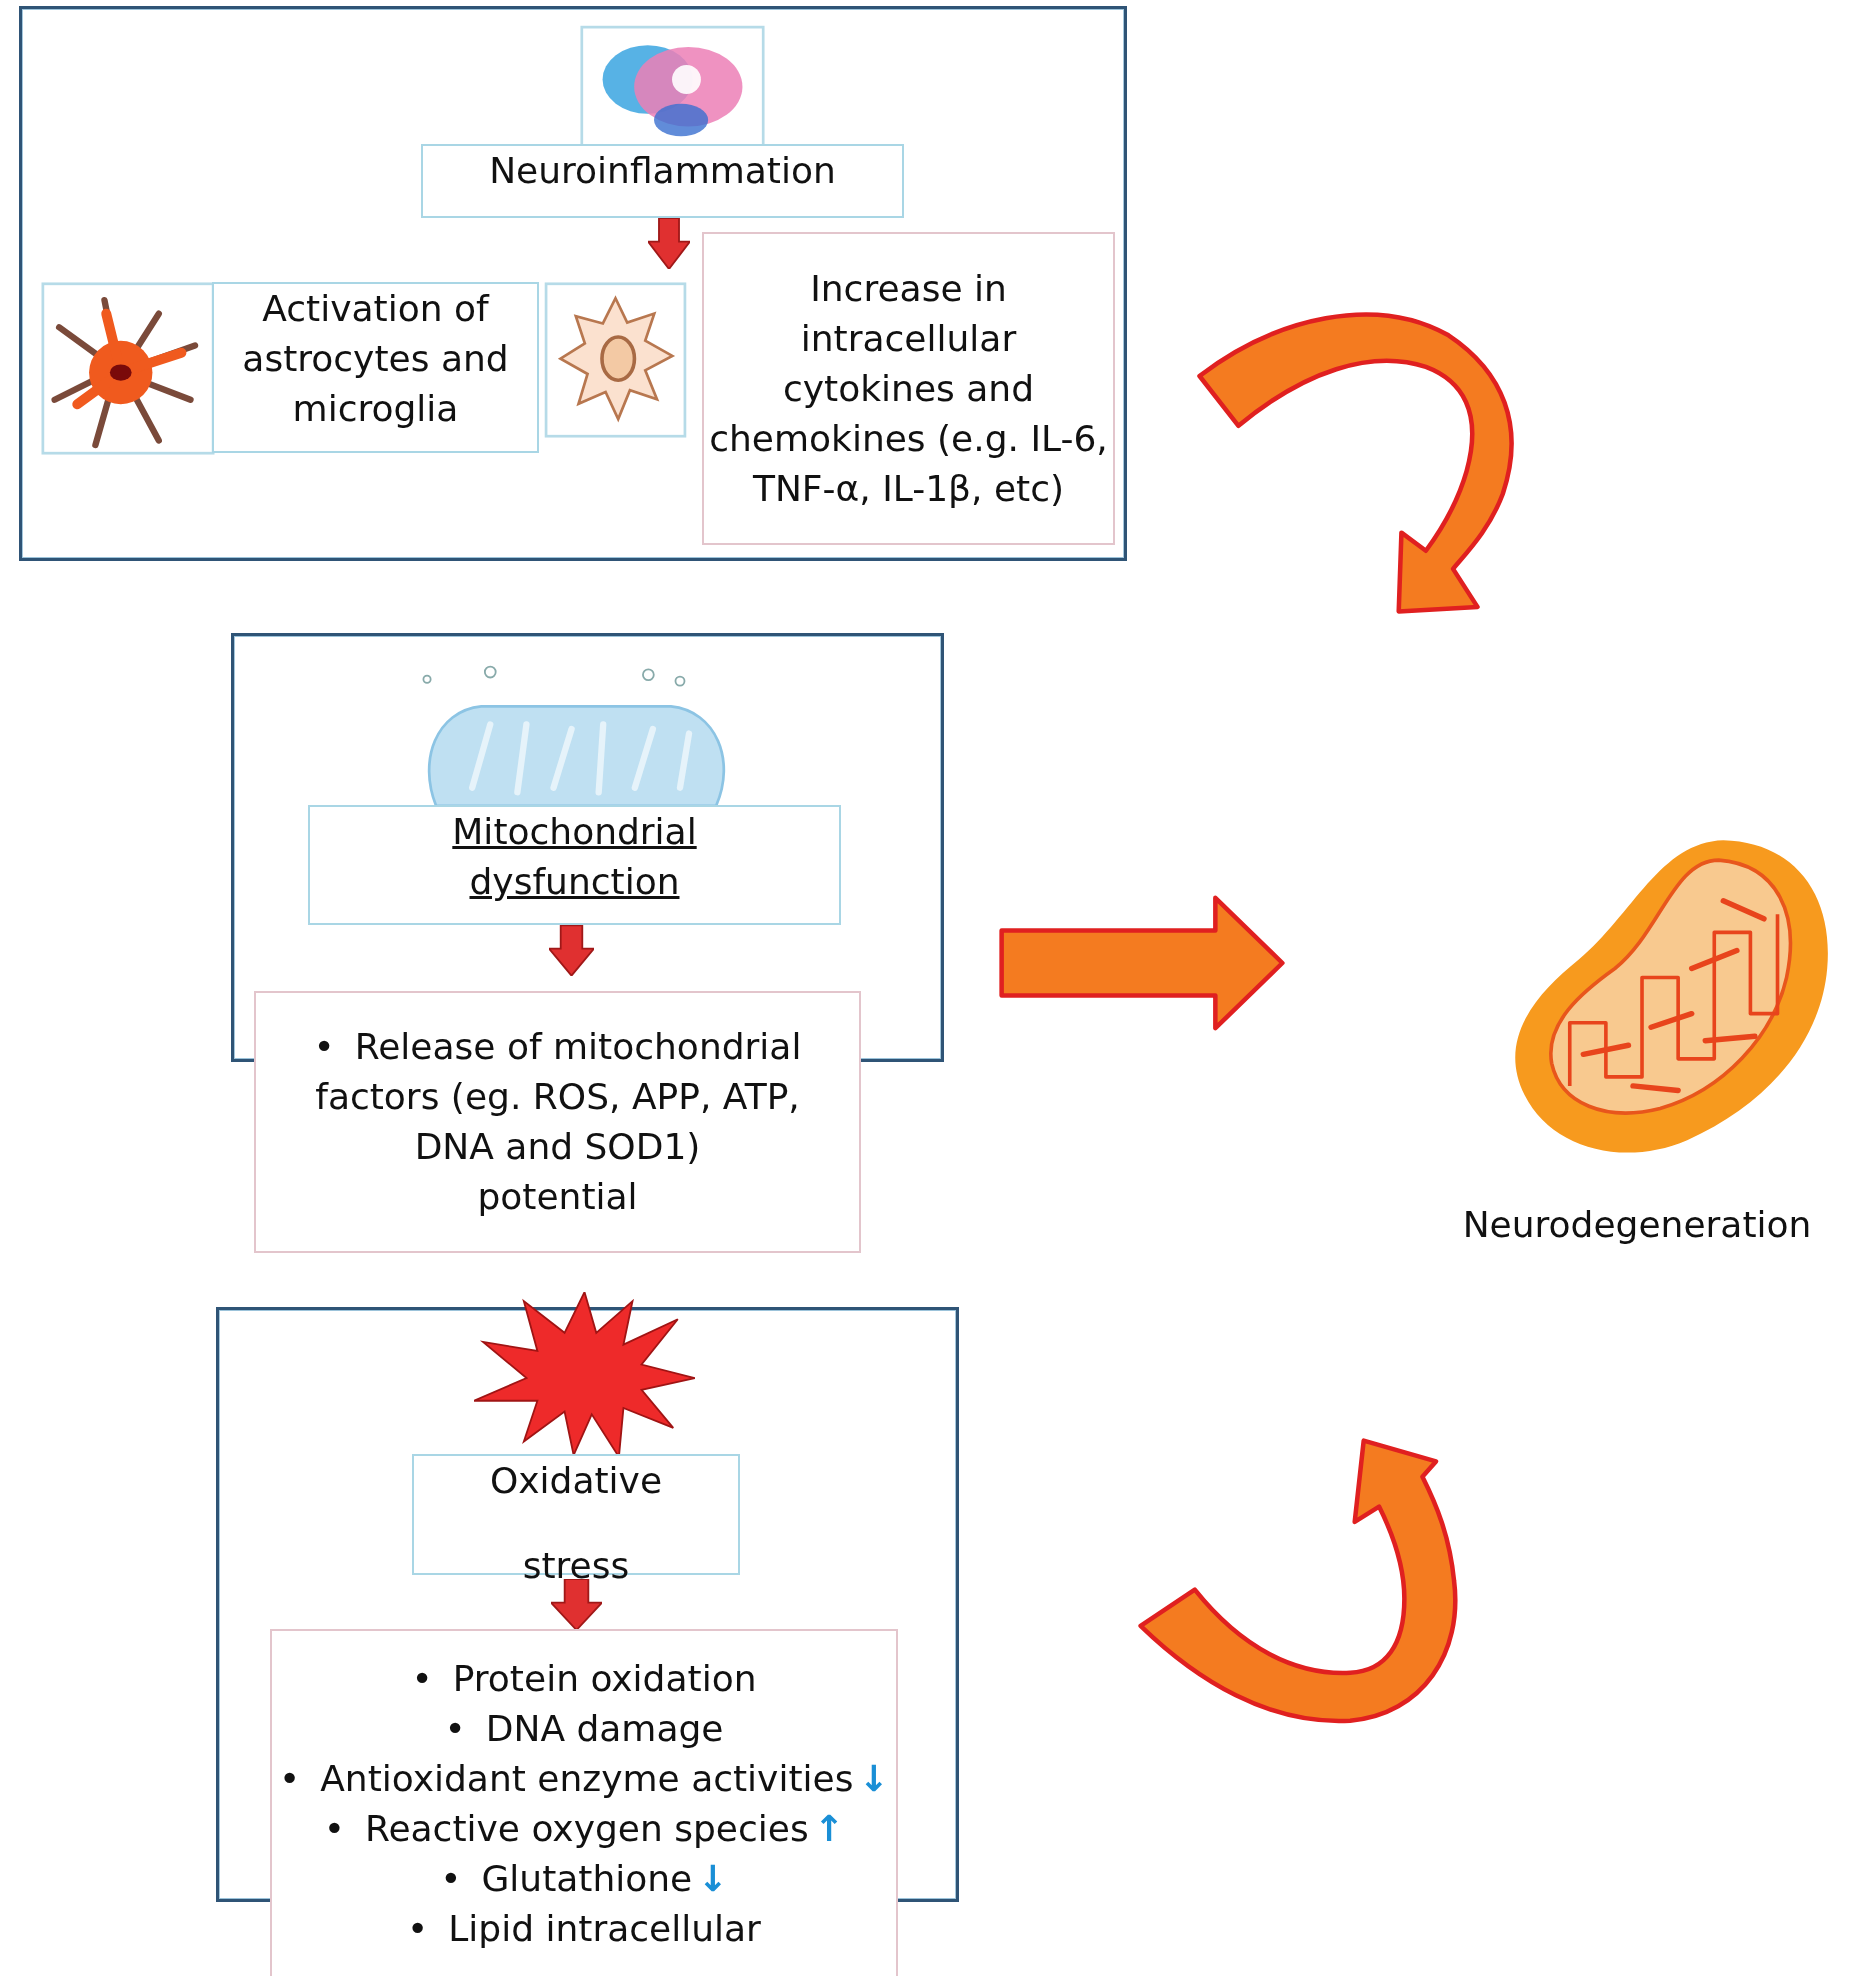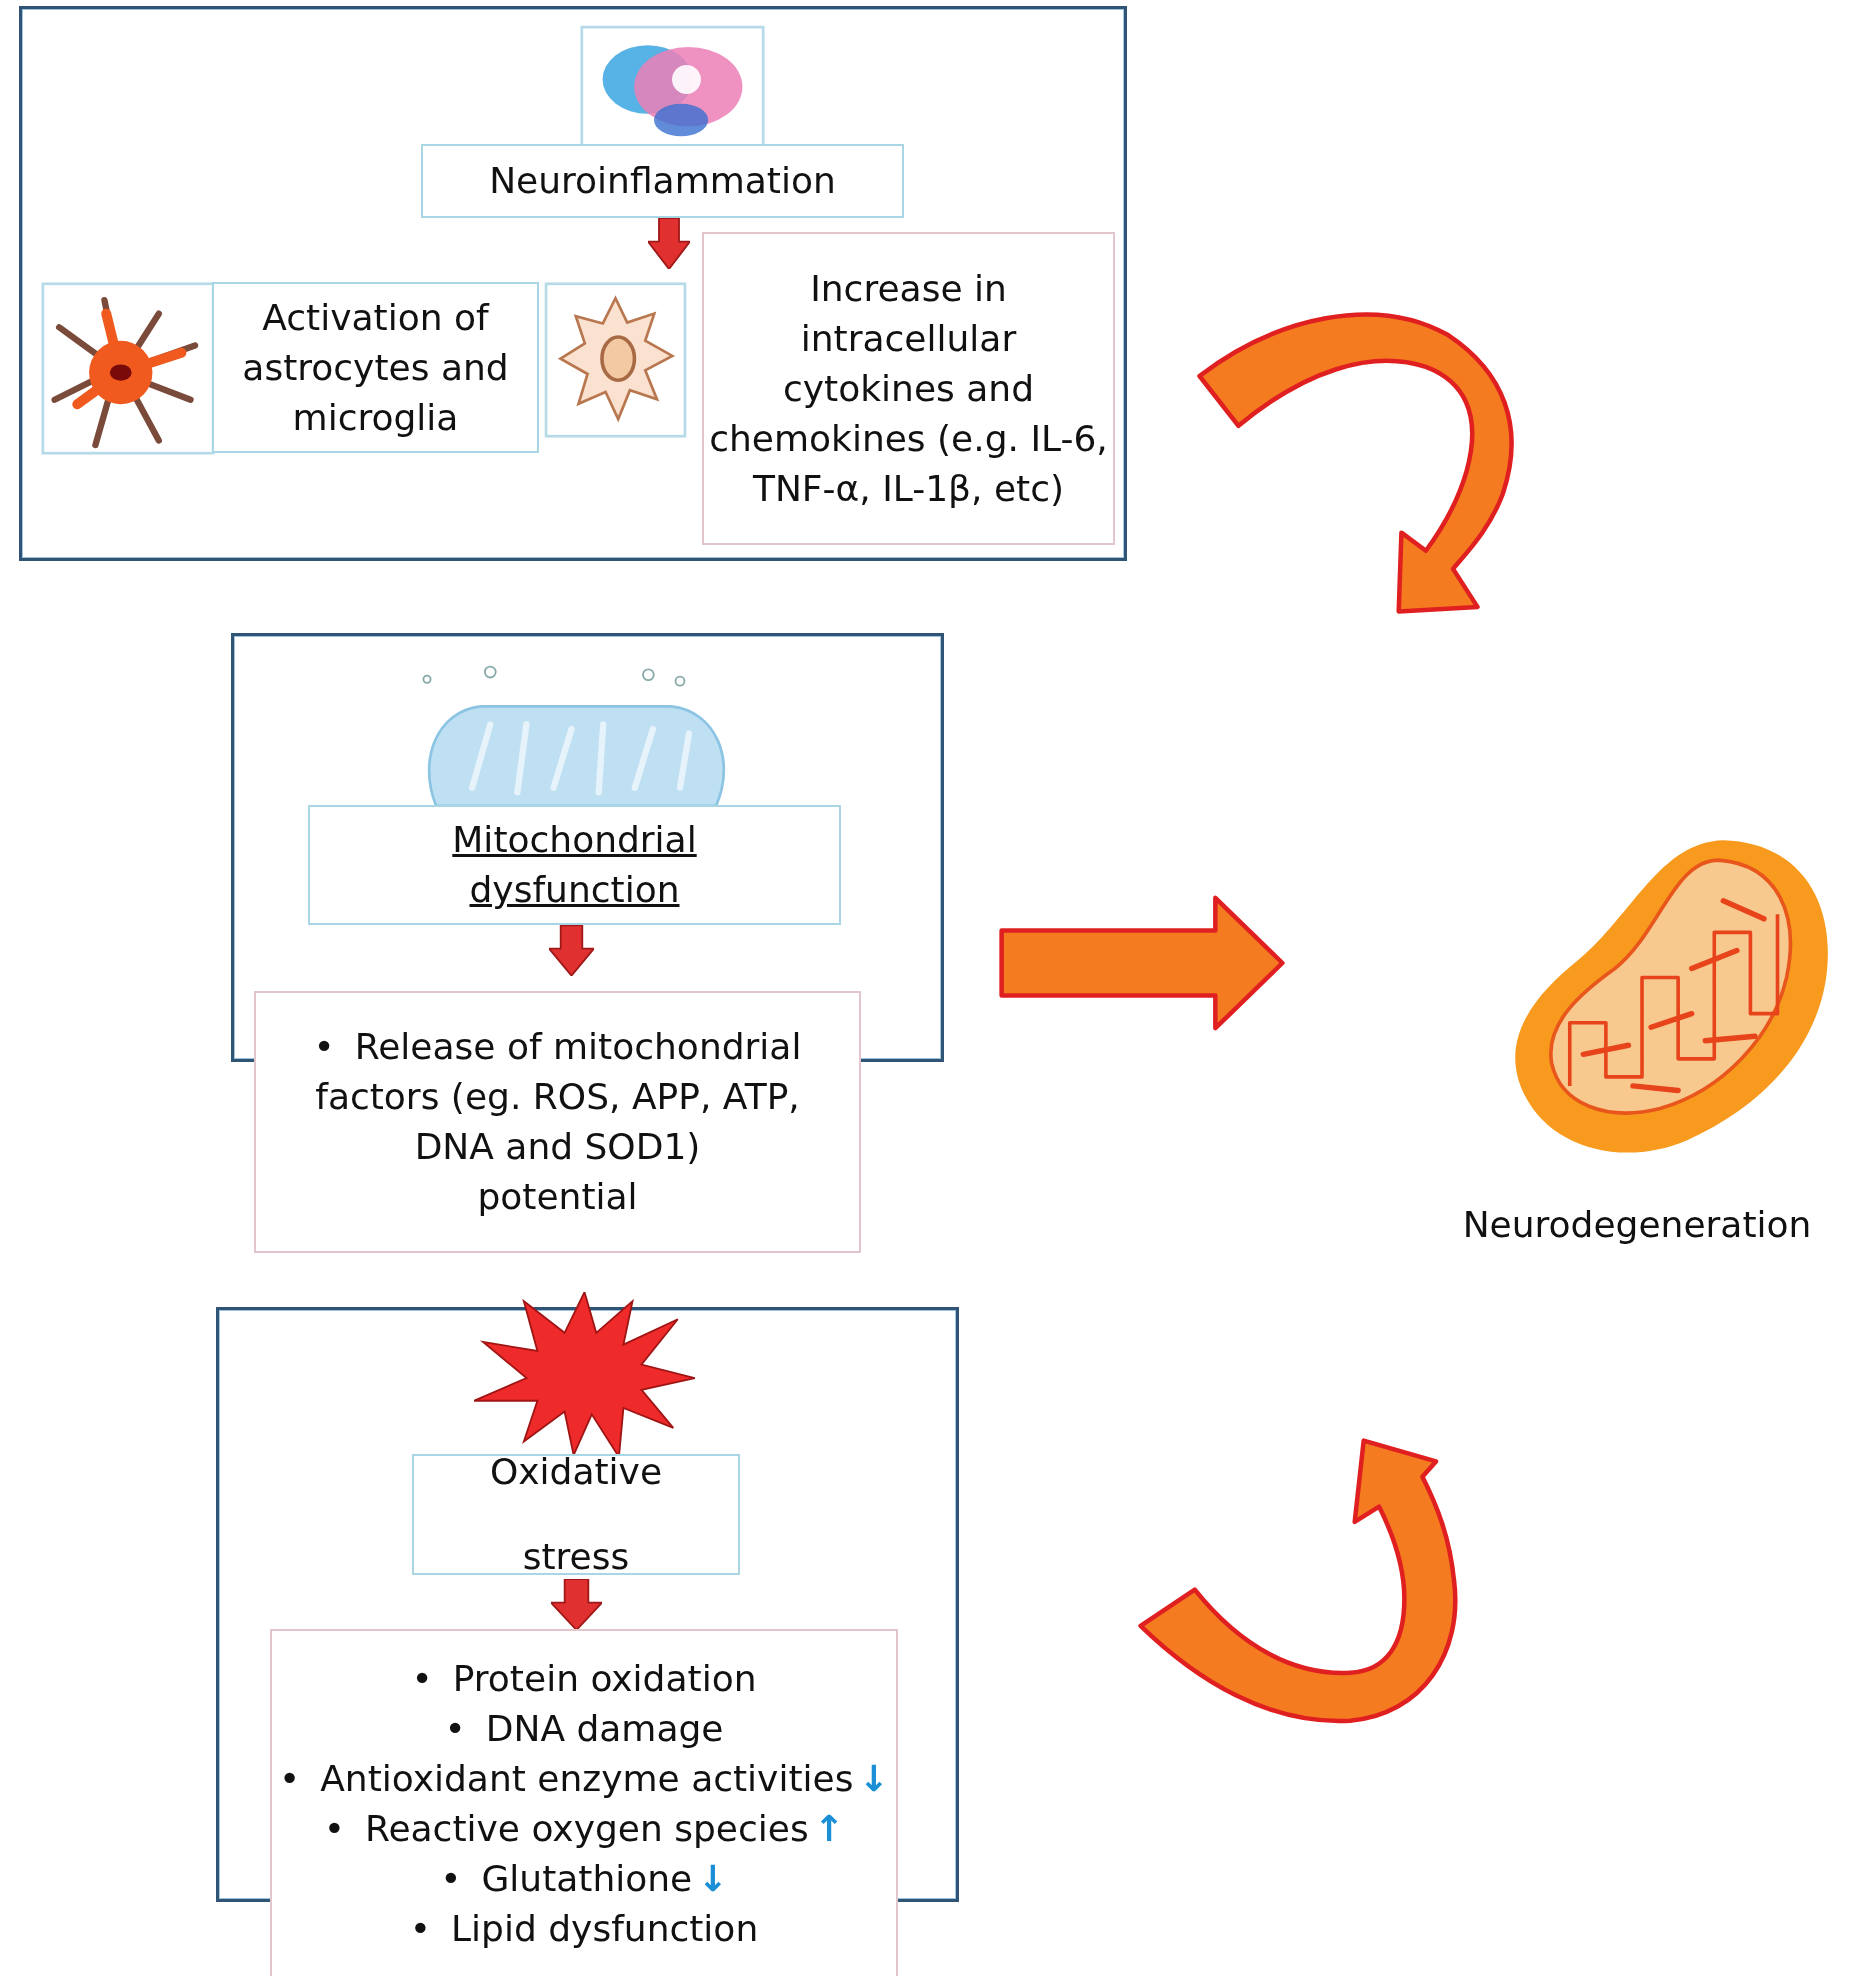--- a/index.html
+++ b/index.html
@@ -1,21 +1,21 @@
 <!DOCTYPE html>
 <html style="font-size:14.5px"><head>
 <meta charset="utf-8">
 <style>
   html, body { margin:0; padding:0; background:#ffffff; }
   body { width:1872px; height:1977px; position:relative; overflow:hidden;
          font-family:"DejaVu Sans", "Liberation Sans", sans-serif; color:#111; }
   .abs { position:absolute; box-sizing:border-box; }
   .outer { border:3.6px solid #2f5476; box-shadow: 0 0 0 0.9px #9cc3da inset; }
   .tbox { border:2.7px solid #a9d6e5; background:#fff; display:flex; flex-direction:column;
-          align-items:center; justify-content:center; text-align:center; }
+          align-items:center; justify-content:flex-start; text-align:center; }
   .pbox { border:2.7px solid #e3c5cc; background:#fff; display:flex; flex-direction:column;
           align-items:center; justify-content:center; text-align:right; }
   .txt { font-size:36px; line-height:50px; white-space:nowrap; }
   .bul::before { content:"\2022"; margin-right:20px; }
   svg { display:block; }
   .updn { color:#1a8fd6; font-weight:bold; margin-left:5.4px; }
 </style>
 </head>
 <body>
 
@@ -176,21 +176,21 @@
       <polygon points="15,0 41,0 41,26 56,26 28,56 0,26 15,26" fill="#e03030" stroke="#a01818" stroke-width="2"></polygon>
     </svg>
 </div>
 
 <div class="abs pbox" style="left:270px; top:1629px; width:628px; height:349px;">
   <span class="txt bul"><span>Protein oxidation</span></span>
   <span class="txt bul"><span>DNA damage</span></span>
   <span class="txt bul"><span>Antioxidant enzyme activities</span><span class="updn">↓</span></span>
   <span class="txt bul"><span>Reactive oxygen species</span><span class="updn">↑</span></span>
   <span class="txt bul"><span>Glutathione</span><span class="updn">↓</span></span>
-  <span class="txt bul"><span>Lipid dysfunction</span></span>
+  <span class="txt bul"><span>Lipid intracellular</span></span>
 </div>
 
 <div class="abs" style="left:1133px; top:1409px; width:344px; height:327px;">
   <svg width="344" height="327" viewBox="0 0 380 362">
     <path d="M8 240 C70 300 150 350 240 345 C320 338 365 270 355 190 C350 140 335 105 320 75 L335 58 L255 35 L245 125 L272 108 C288 140 300 175 300 210 C300 260 280 290 240 292 C180 295 120 265 68 200 Z" fill="#f47b20" stroke="#e02020" stroke-width="5" stroke-linejoin="round"></path>
   </svg>
 </div>
 
 
 </body></html>

